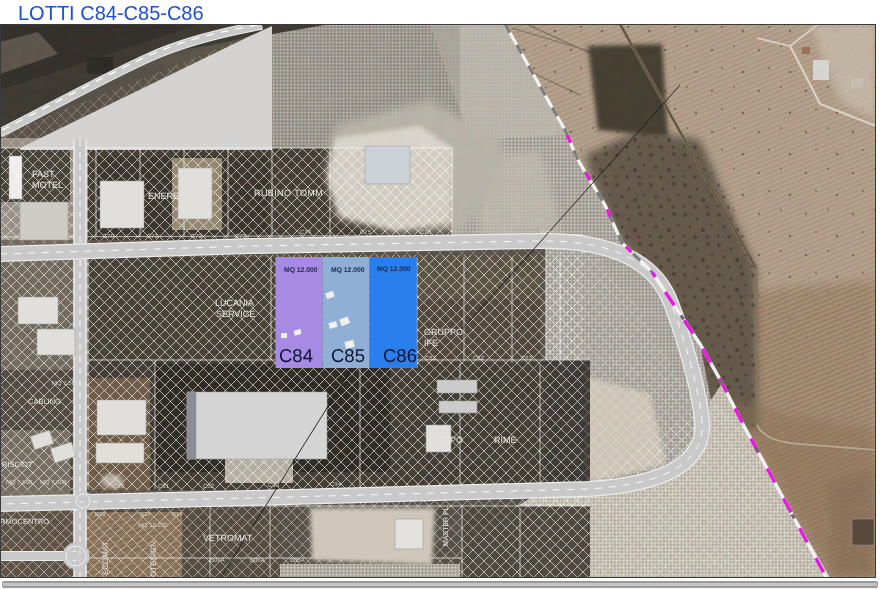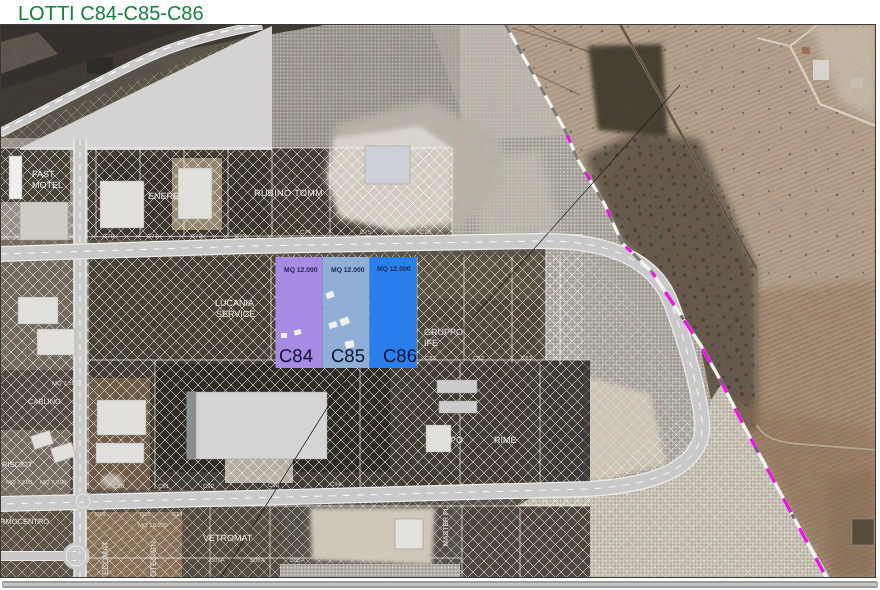--- a/index.html
+++ b/index.html
@@ -1,15 +1,15 @@
 <!DOCTYPE html>
 <html><head><meta charset="utf-8">
 <style>
 html,body{margin:0;padding:0;background:#fff;width:880px;height:590px;overflow:hidden;-webkit-font-smoothing:antialiased;}
-#title{position:absolute;left:18px;top:2px;opacity:0.999;font-family:"Liberation Sans",sans-serif;font-size:20px;font-weight:400;letter-spacing:0px;color:#15803d;}
+#title{position:absolute;left:18px;top:2px;opacity:0.999;font-family:"Liberation Sans",sans-serif;font-size:20px;font-weight:400;letter-spacing:0px;color:#1d4ed8;}
 svg{position:absolute;left:0;top:0;}
 svg text{text-rendering:geometricPrecision;}
 .lbl{font-family:"Liberation Sans",sans-serif;fill:#eae8e3;}
 .tiny{font-family:"Liberation Sans",sans-serif;fill:#dcd8d0;font-size:6px;}
 </style></head>
 <body>
 <div id="title">LOTTI C84-C85-C86</div>
 <svg width="880" height="590" viewBox="0 0 880 590">
 <defs>
 <clipPath id="map">

